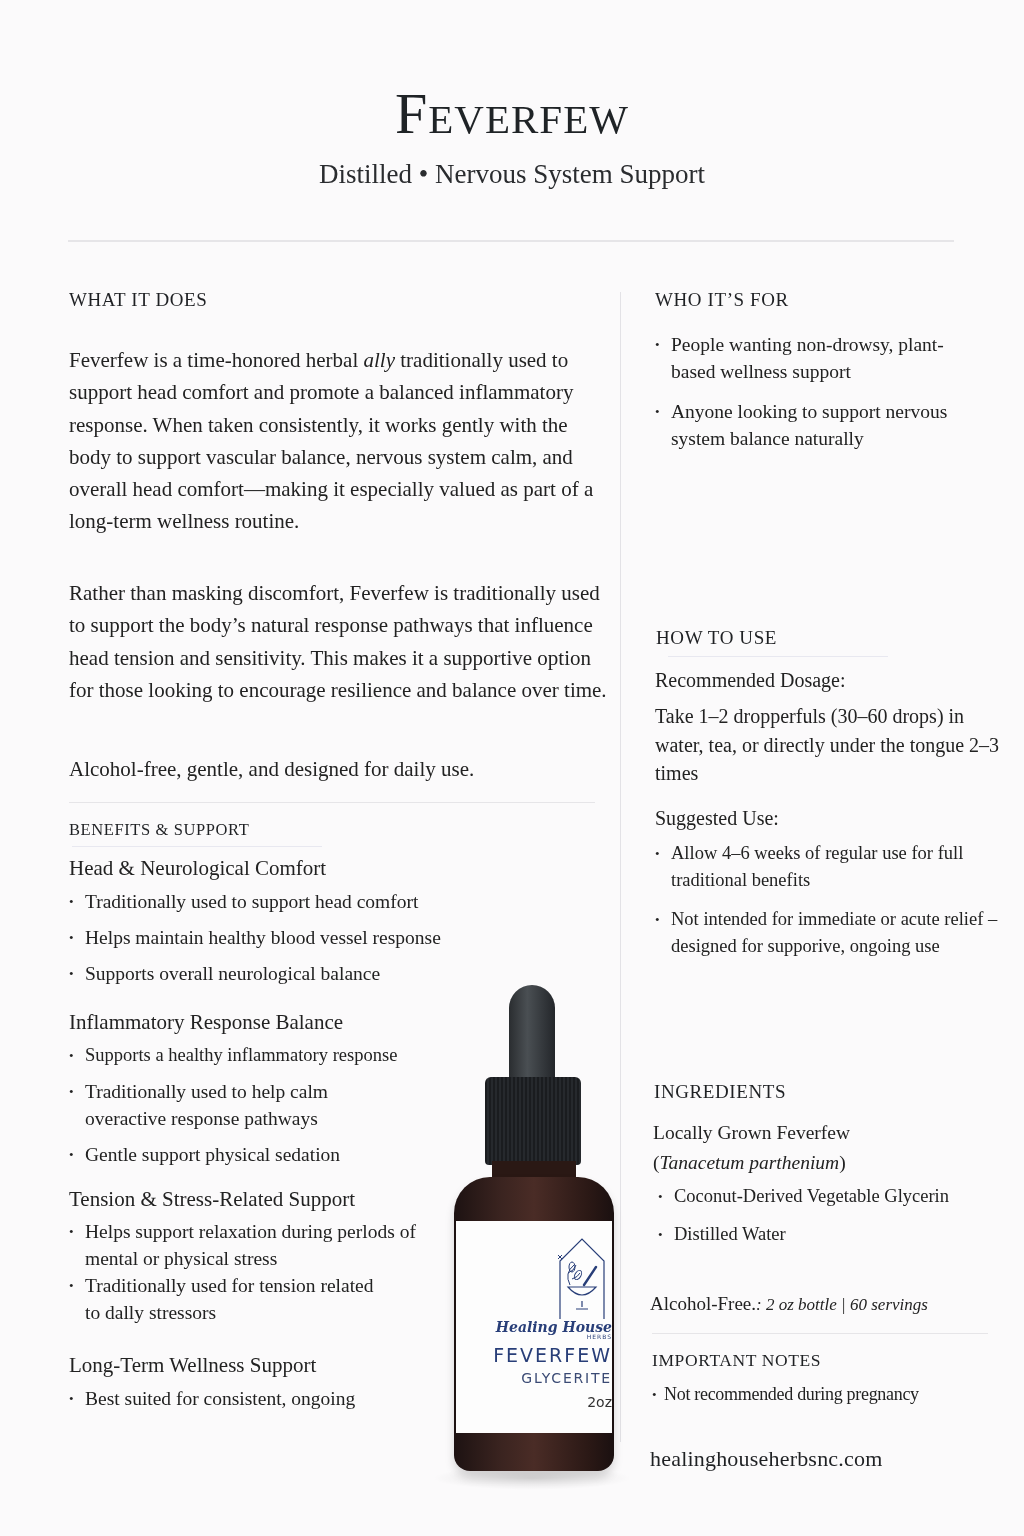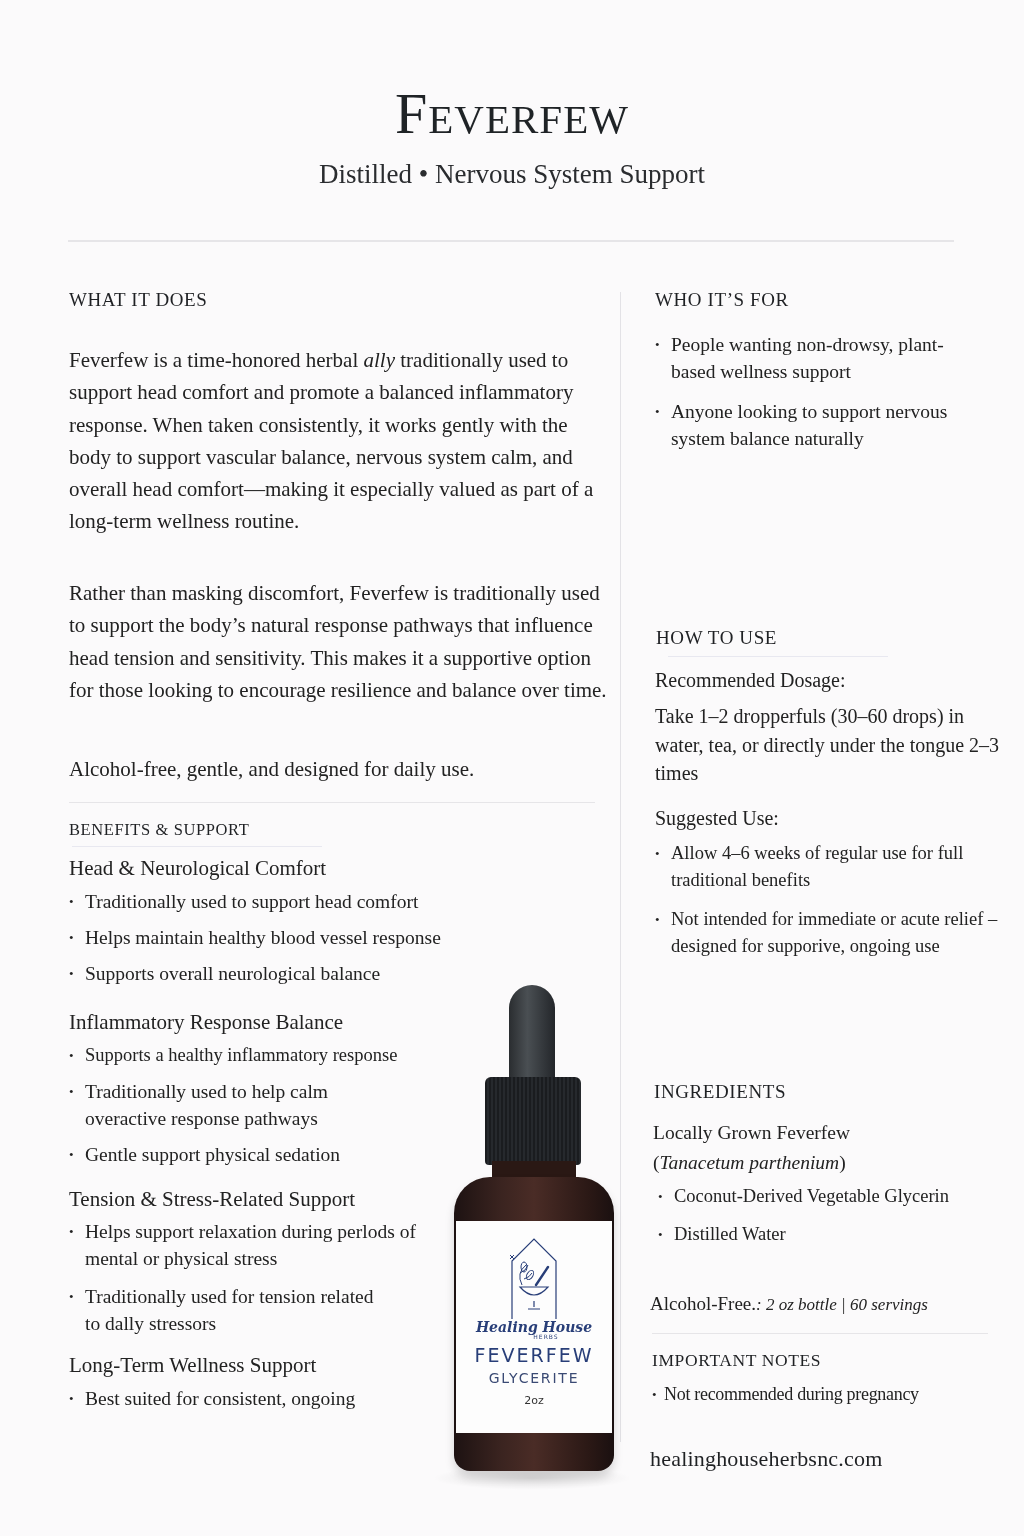--- a/index.html
+++ b/index.html
@@ -32,27 +32,27 @@
     ul.left li { font-size: 19.5px; }
     .italic { font-style: italic; }
     .url { font-size: 22px; color: #1f2124; letter-spacing: 0.2px; }
 
     
     .bottle { left: 452px; top: 985px; width: 164px; height: 488px; }
     .bulb { position: absolute; left: 57px; top: 0; width: 46px; height: 112px; background: linear-gradient(90deg,#2a2d30,#4a4f53 40%,#23262a); border-radius: 23px 23px 6px 6px; }
     .cap-collar { position: absolute; left: 33px; top: 92px; width: 96px; height: 88px; background: repeating-linear-gradient(90deg,#1a1c1f 0 2px,#26292d 2px 4px); border-radius: 6px 6px 4px 4px; }
     .neck { position: absolute; left: 40px; top: 176px; width: 84px; height: 22px; background: #2a1814; }
     .glass { position: absolute; left: 2px; top: 192px; width: 160px; height: 294px; background: linear-gradient(90deg,#1d1212,#3b2420 30%,#4a2c26 50%,#2a1815 85%,#1a1010); border-radius: 36px 36px 16px 16px; box-shadow: 0 6px 10px rgba(0,0,0,0.15); }
-    .label { position: absolute; left: 4px; top: 236px; width: 156px; height: 212px; background: #fdfdfd; display: flex; flex-direction: column; align-items: center; color: #283e78; }
+    .label { position: absolute; left: 4px; top: 236px; width: 156px; height: 212px; background: #fdfdfd; display: flex; flex-direction: column; align-items: flex-end; color: #283e78; }
     .label .logo { margin-top: 14px; }
     .label .brand { font-family: "DejaVu Serif", serif; font-style: italic; font-weight: bold; font-size: 14px; margin-top: -2px; }
     .label .herbs { font-family: "DejaVu Sans", sans-serif; font-size: 6px; letter-spacing: 1px; margin-left: 24px; margin-top: -2px; }
     .label .pname { font-family: "DejaVu Sans", sans-serif; font-size: 19px; letter-spacing: 2px; margin-top: 4px; }
     .label .ptype { font-family: "DejaVu Sans", sans-serif; font-size: 14px; letter-spacing: 1.8px; margin-top: 4px; color: #3a4a74; }
-    .label .psize { font-family: "DejaVu Sans", sans-serif; font-size: 11px; margin-top: 8px; color: #333; }
+    .label .psize { font-family: "DejaVu Sans", sans-serif; font-size: 14px; margin-top: 8px; color: #333; }
     .shadow { left: 432px; top: 1466px; width: 200px; height: 24px; background: radial-gradient(ellipse at center, rgba(0,0,0,0.12), rgba(0,0,0,0) 70%); }
   </style>
 </head>
 <body>
 
 <div class="abs title">Feverfew</div>
 <div class="abs subtitle">Distilled • Nervous System Support</div>
 <div class="abs hr" style="left:68px; top:240px; width:886px;"></div>
 
 <div class="abs vr" style="left:620px; top:292px; height:1150px;"></div>
@@ -85,21 +85,21 @@
 
 <div class="abs sub-h" style="left:69px; top:1008px;">Inflammatory Response Balance</div>
 <ul class="abs blist left" style="left:69px; top:1042px; width:400px;">
   <li style="margin-bottom:9px; white-space:nowrap; font-size:18.5px;">Supports a healthy inflammatory response</li>
   <li style="margin-bottom:9px; width:300px;">Traditionally used to help calm overactive response pathways</li>
   <li>Gentle support physical sedation</li>
 </ul>
 
 <div class="abs sub-h" style="left:69px; top:1185px;">Tension &amp; Stress-Related Support</div>
 <ul class="abs blist left" style="left:69px; top:1218px; width:370px;">
-  <li style="margin-bottom:11px;">Helps support relaxation during perlods of mental or physical stress</li>
+  <li style="">Helps support relaxation during perlods of mental or physical stress</li>
   <li style="width:300px;">Traditionally used for tension related to dally stressors</li>
 </ul>
 
 <div class="abs sub-h" style="left:69px; top:1351px;">Long-Term Wellness Support</div>
 <ul class="abs blist left" style="left:69px; top:1385px; width:370px;">
   <li>Best suited for consistent, ongoing</li>
 </ul>
 
 <div class="abs shadow"></div>
 <div class="abs bottle">

